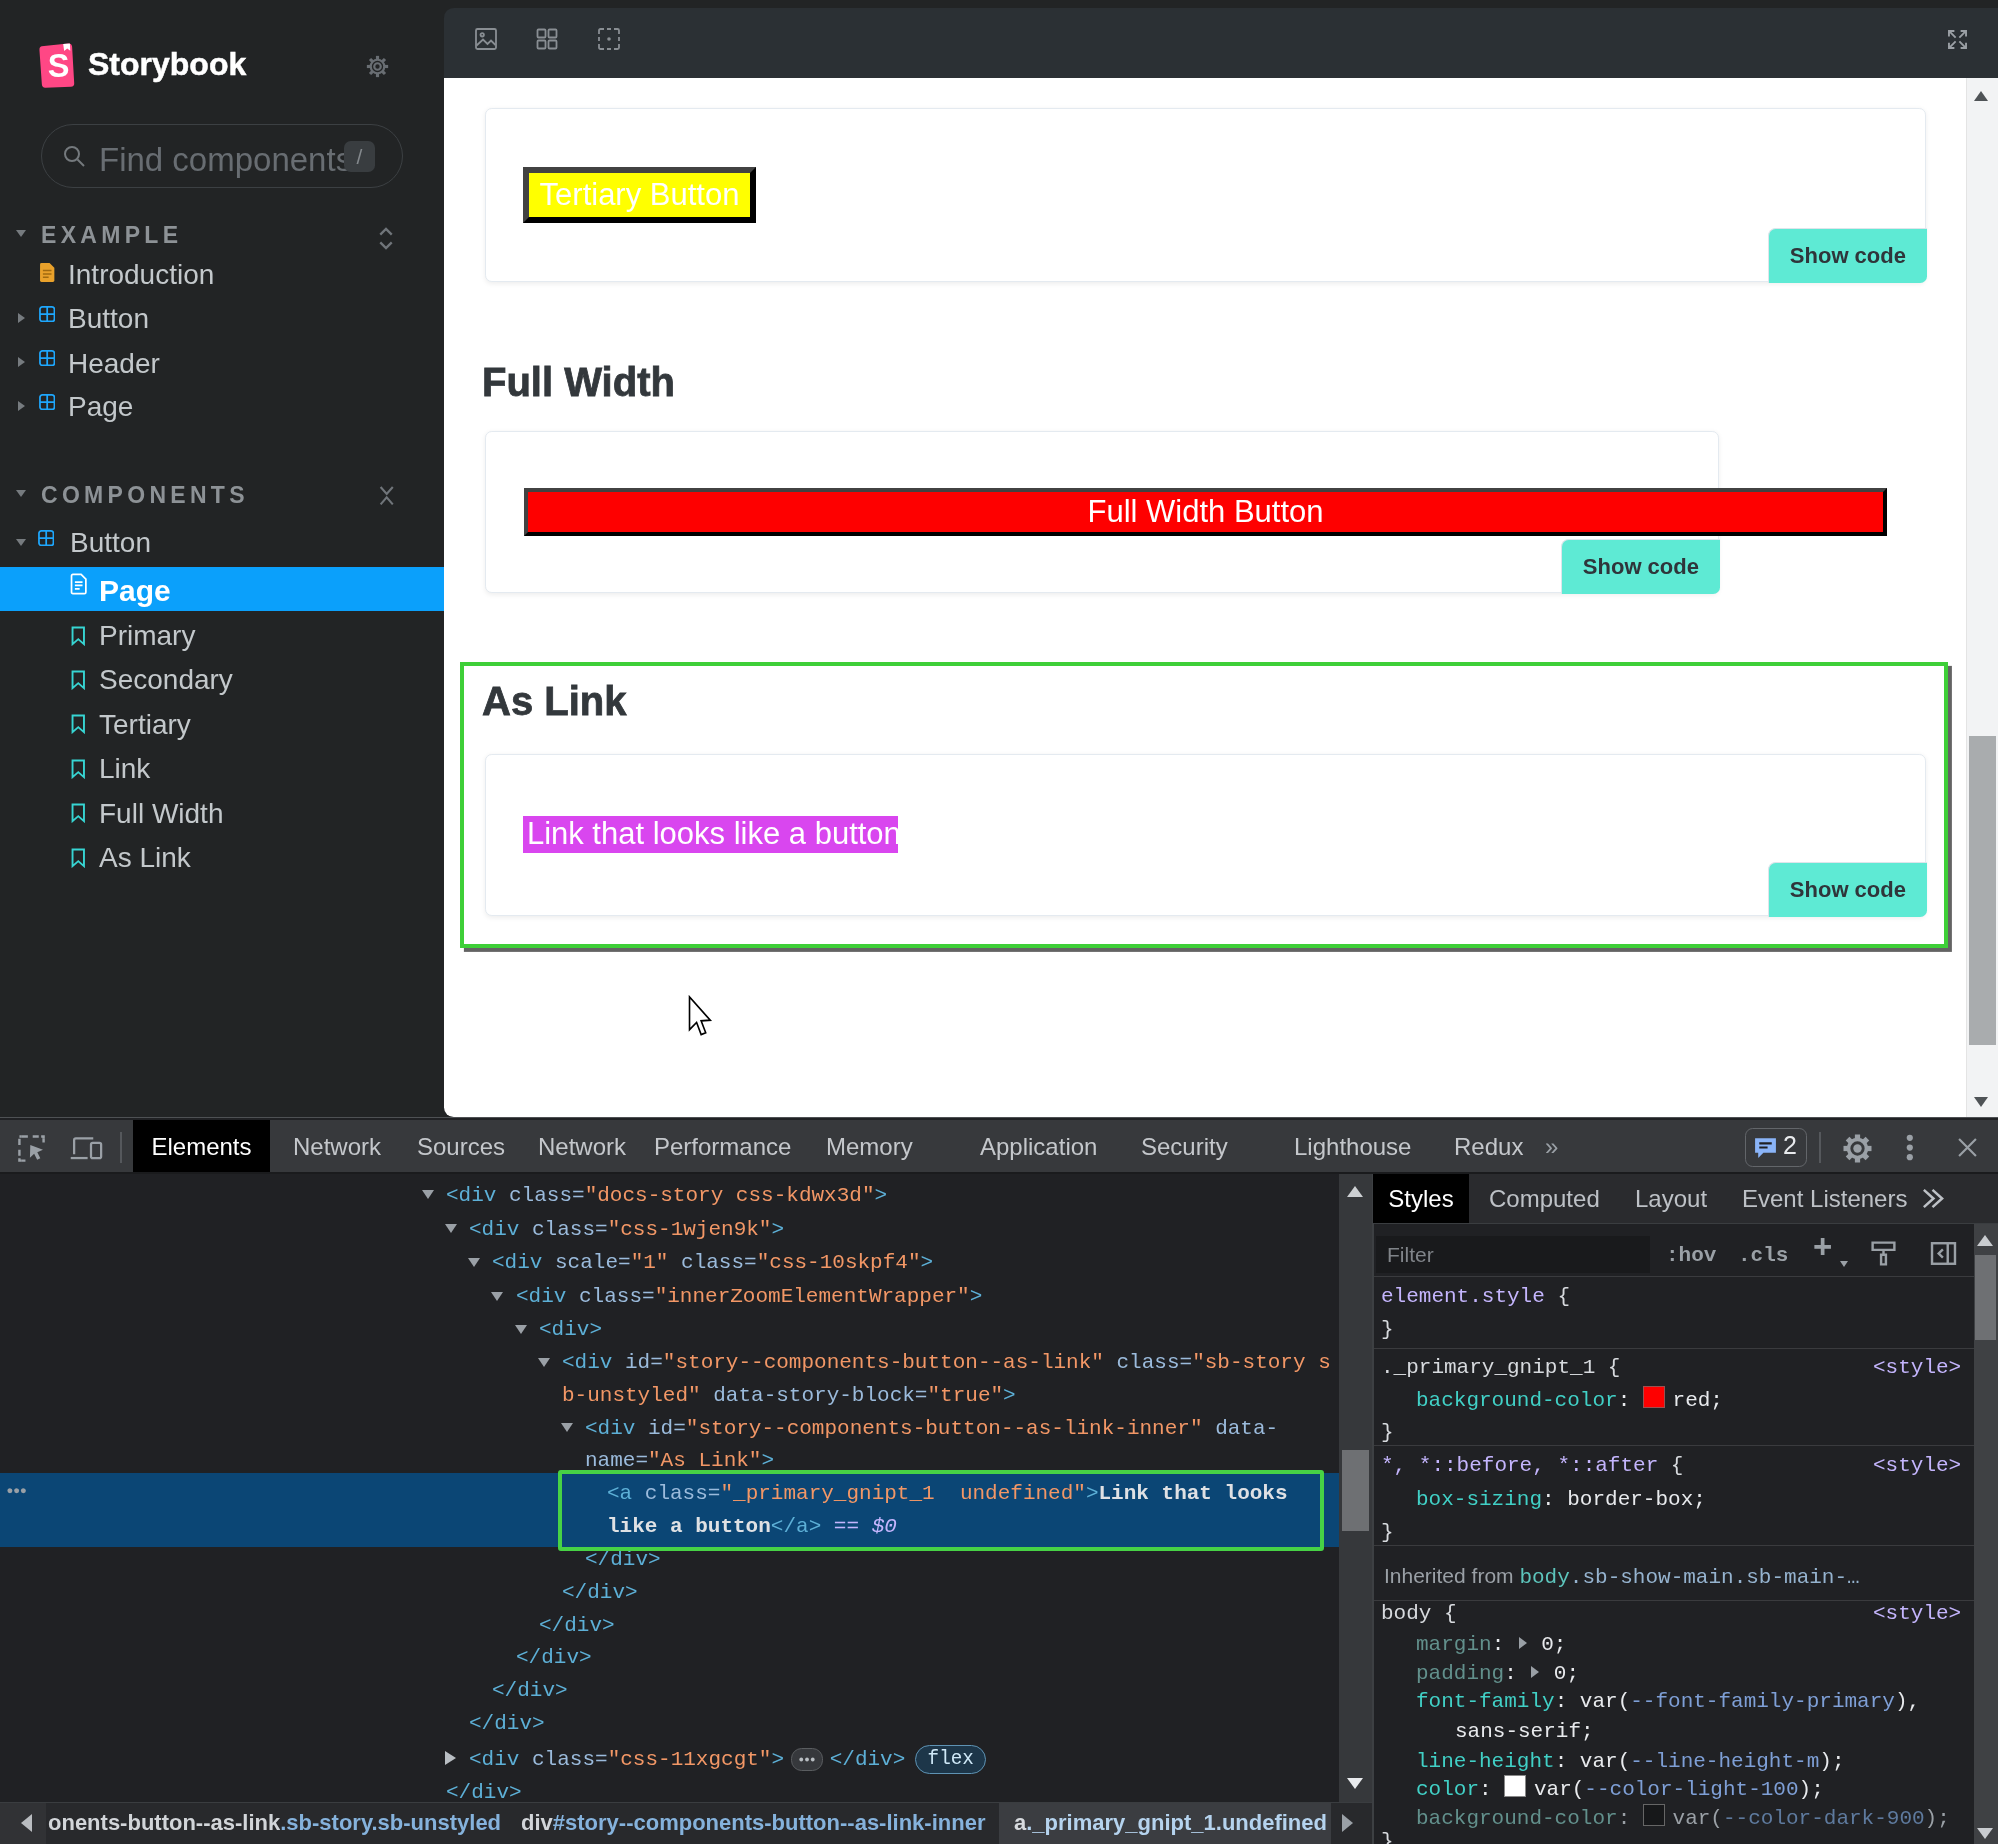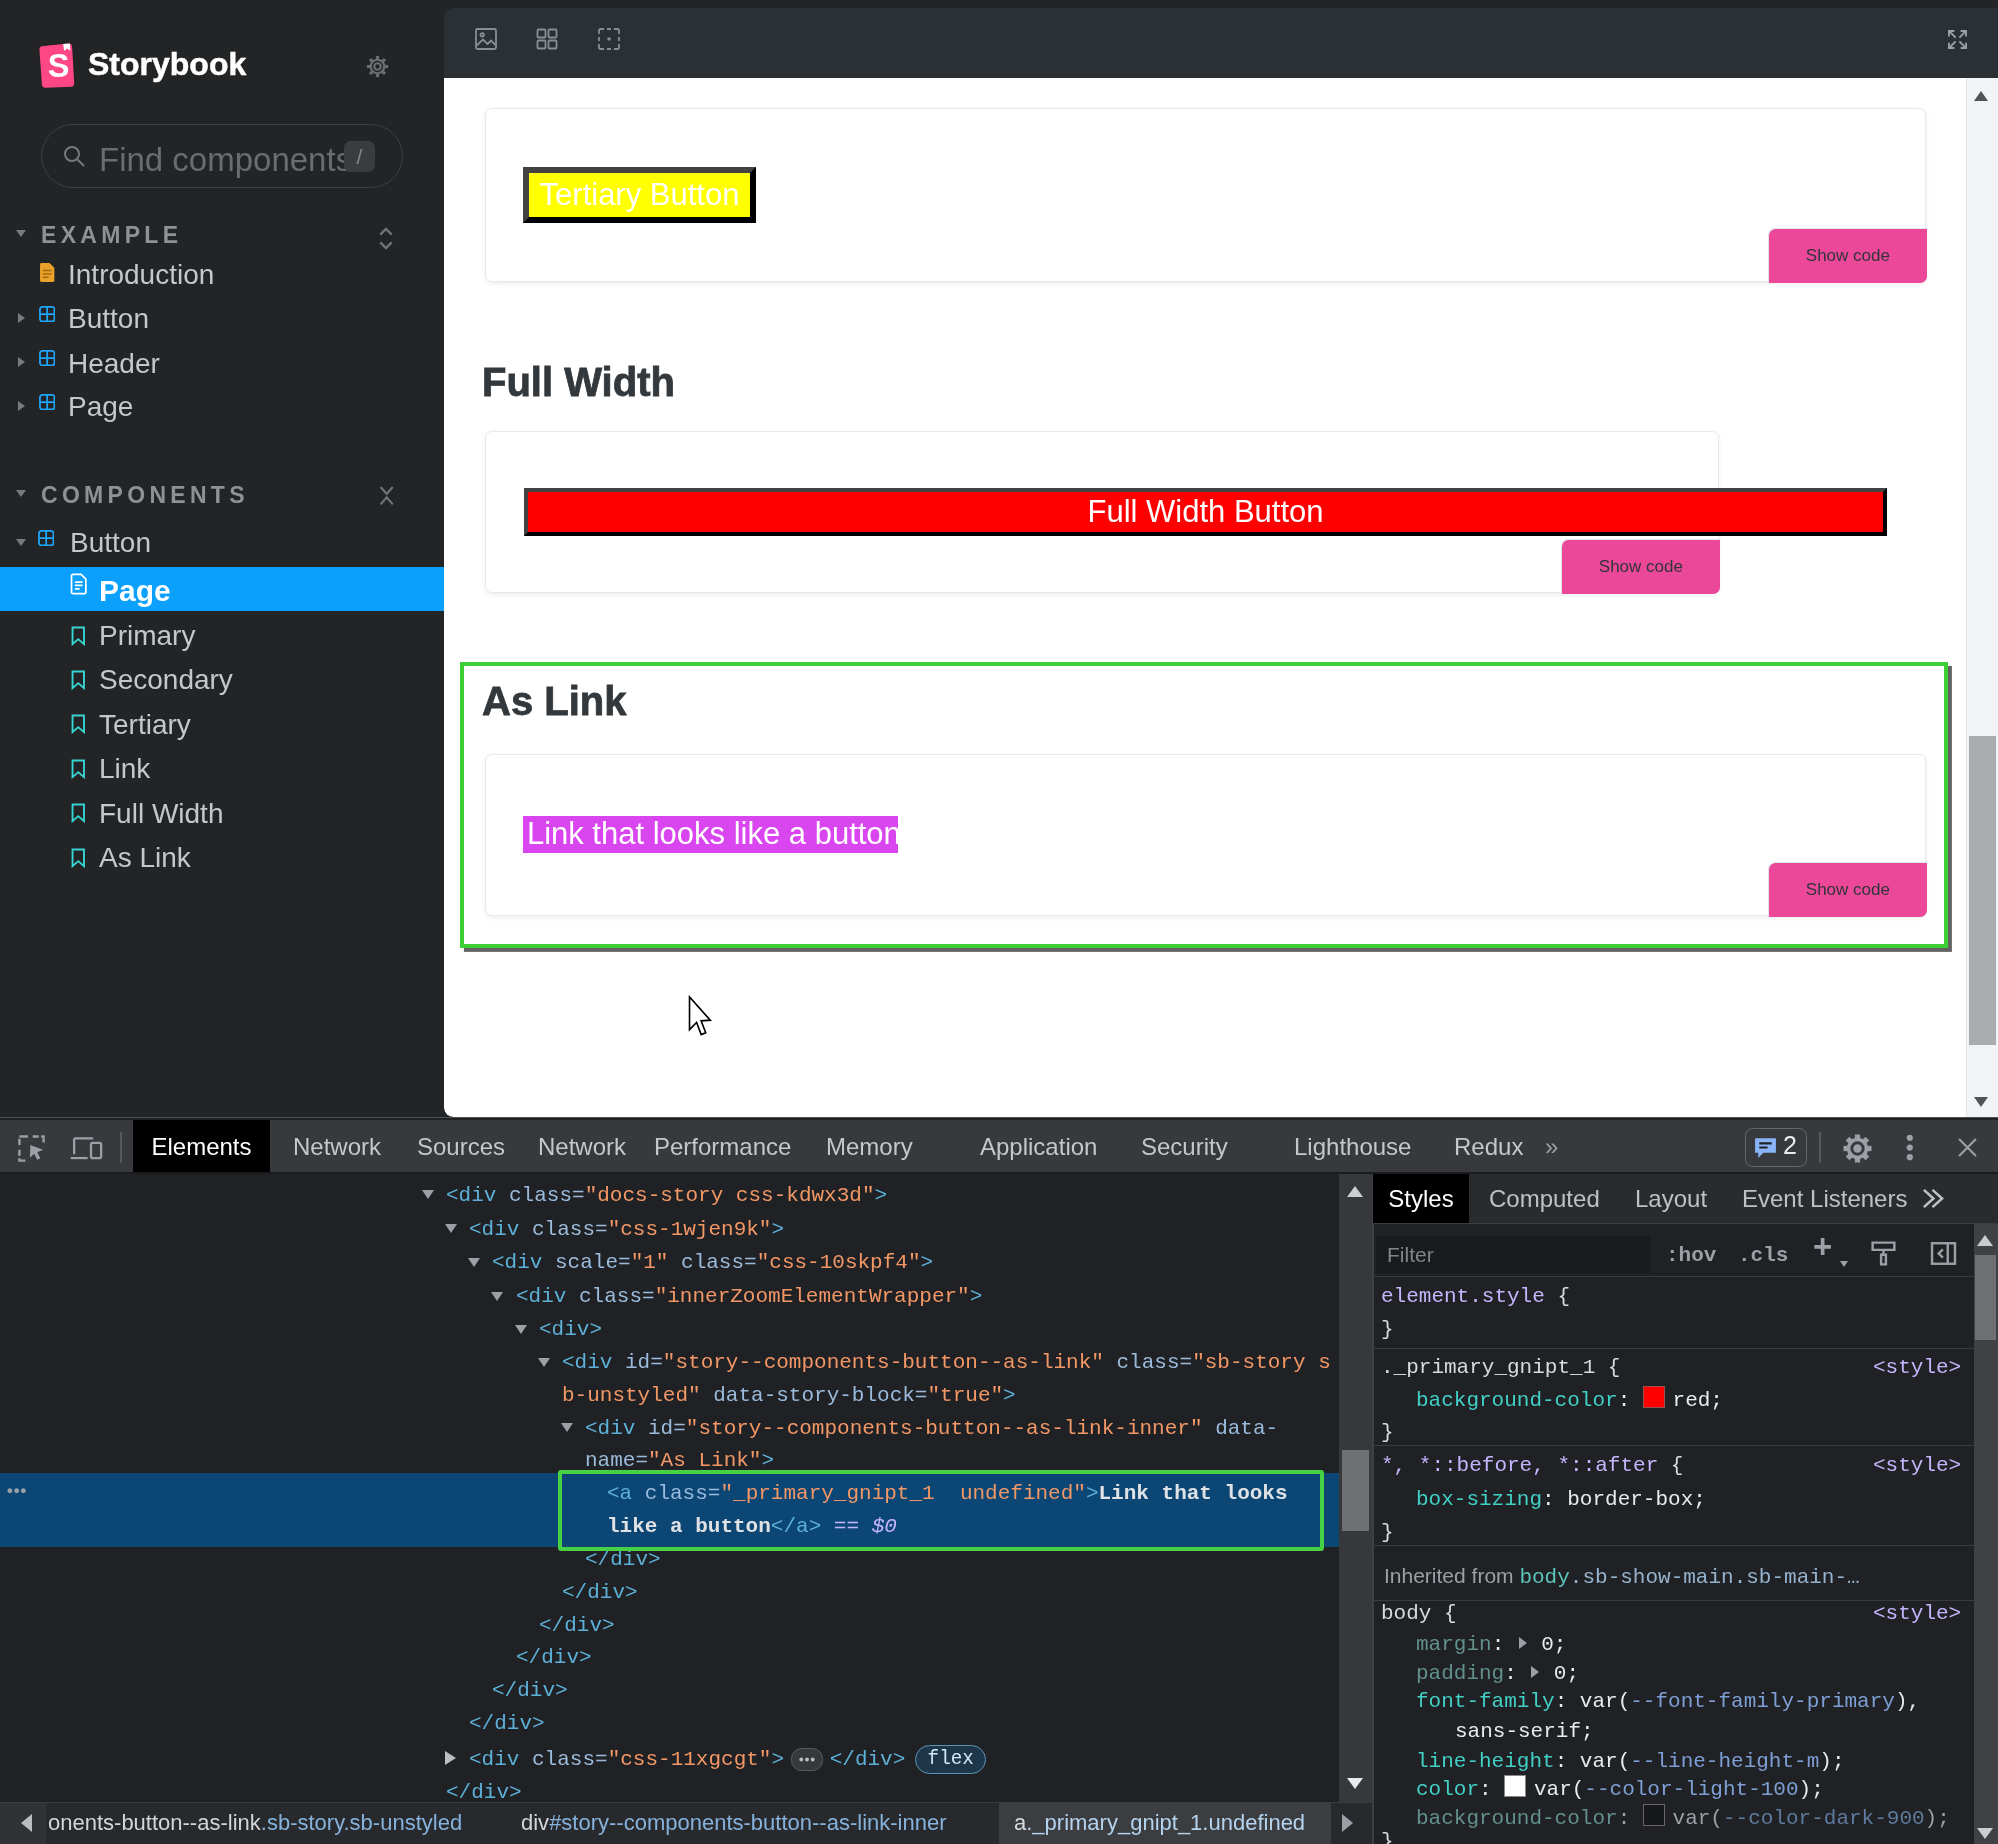--- a/index.html
+++ b/index.html
@@ -7,23 +7,23 @@
   .abs{position:absolute;}
   
   #sidebar{left:0;top:0;width:444px;height:1117px;background:#222425;}
   .navtxt{color:#c3c8cb;font-size:28px;line-height:44px;white-space:pre;}
   .sechead{color:#8d9296;font-size:23px;font-weight:bold;letter-spacing:4.3px;white-space:pre;}
   
   #toolbar{left:444px;top:7.7px;width:1554px;height:70px;background:#2b3034;border-top-left-radius:9.7px;}
   #canvas{left:444px;top:78px;width:1554px;height:1039px;background:#ffffff;border-bottom-left-radius:9.7px;}
   .card{position:absolute;background:#fff;border:1.9px solid #e4eaf0;border-radius:6.8px;
         box-shadow:0 1.9px 5.8px rgba(0,0,0,.07);}
-  .showcode{position:absolute;right:-1.9px;bottom:-1.9px;width:158px;height:54px;background:#ec4899;
+  .showcode{position:absolute;right:-1.9px;bottom:-1.9px;width:158px;height:54px;background:#5eead4;
         border-top:1.9px solid #dee5eb;border-left:1.9px solid #dee5eb;border-top-left-radius:7.7px;
-        border-bottom-right-radius:6.8px;color:#2f353a;font-weight:normal;font-size:17px;
+        border-bottom-right-radius:6.8px;color:#2f353a;font-weight:bold;font-size:22px;
         display:flex;align-items:center;justify-content:center;}
   .h2doc{position:absolute;color:#33383c;font-weight:bold;font-size:40px;line-height:1;white-space:pre;-webkit-text-stroke:0.8px #33383c;}
   
   #devtools{left:0;top:1117px;width:1999px;height:727px;background:#202124;border-top:1px solid #4e5154;}
   #dtbar{left:0;top:1120px;width:1999px;height:54px;background:#37393c;}
   .dttab{position:absolute;top:0;height:54px;color:#c4c7cb;font-size:24px;line-height:54px;}
   .mono{font-family:"Liberation Mono",monospace;font-size:21px;line-height:33px;white-space:pre;}
   .t{color:#5db0d7;} .an{color:#9bbbdc;} .av{color:#f29766;} .tx{color:#dfe1e4;} .dim{color:#c4b5fd;}
   .prop{color:#41d0c6;} .vw{color:#e8eaed;} .vvar{color:#7e9fd6;}
   .pdim{color:#62908c;} .vdim{color:#9aa0a6;} .vardim{color:#5e7a9e;}
@@ -300,21 +300,21 @@
       <div class="abs" style="left:558px;top:1470px;width:766px;height:81px;border:4.8px solid #47d245;border-radius:2.9px;box-sizing:border-box;"></div>
     </div>
 
   <div class="abs" style="left:1339px;top:1174px;width:33px;height:628px;background:#36383b;"></div>
   <div class="abs" style="left:1347px;top:1186px;width:0;height:0;border-left:8.7px solid transparent;border-right:8.7px solid transparent;border-bottom:11.6px solid #cdd0d3;"></div>
   <div class="abs" style="left:1342px;top:1450px;width:27px;height:81px;background:#6e7073;"></div>
   <div class="abs" style="left:1347px;top:1778px;width:0;height:0;border-left:8.7px solid transparent;border-right:8.7px solid transparent;border-top:11.6px solid #e8eaed;"></div>
 
   <div class="abs" style="left:1372px;top:1174px;width:1.9px;height:670px;background:#3d4043;"></div>
 
-  <div class="abs" style="left:0;top:1802px;width:1372px;height:42px;background:#28292c;border-top:1px solid #3a3d40;box-sizing:border-box;">
+  <div class="abs" style="left:0;top:1802px;width:1372px;height:42px;background:#28292c;border-top:1px solid #3a3d40;box-sizing:border-box;font-weight:bold;">
     <div class="abs" style="left:0;top:0;width:46px;height:42px;background:#313235;"></div>
     <div class="abs" style="left:21px;top:10.6px;width:0;height:0;border-top:9.7px solid transparent;border-bottom:9.7px solid transparent;border-right:11.6px solid #b9bcc0;"></div>
     <div class="abs" style="left:48px;top:6.8px;font-size:22px;white-space:pre;"><span style="color:#d2d5d9">onents-button--as-link</span><span style="color:#85b2dc">.sb-story.sb-unstyled</span></div>
     <div class="abs" style="left:521px;top:6.8px;font-size:22px;white-space:pre;"><span style="color:#d2d5d9">div</span><span style="color:#85b2dc">#story--components-button--as-link-inner</span></div>
     <div class="abs" style="left:999px;top:0;width:332px;height:42px;background:#3b3d41;"></div>
     <div class="abs" style="left:1014px;top:6.8px;font-size:22px;white-space:pre;"><span style="color:#d7dade">a</span><span style="color:#b5d3ee">._primary_gnipt_1.undefined</span></div>
     <div class="abs" style="left:1342px;top:10.6px;width:0;height:0;border-top:9.7px solid transparent;border-bottom:9.7px solid transparent;border-left:11.6px solid #9aa0a6;"></div>
   </div>
 
   <div id="styles">

